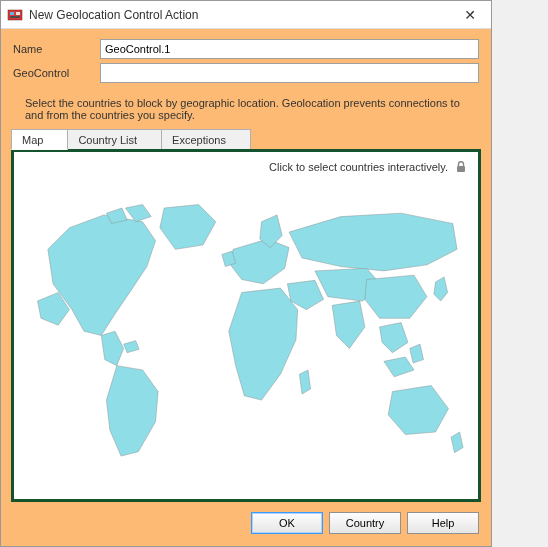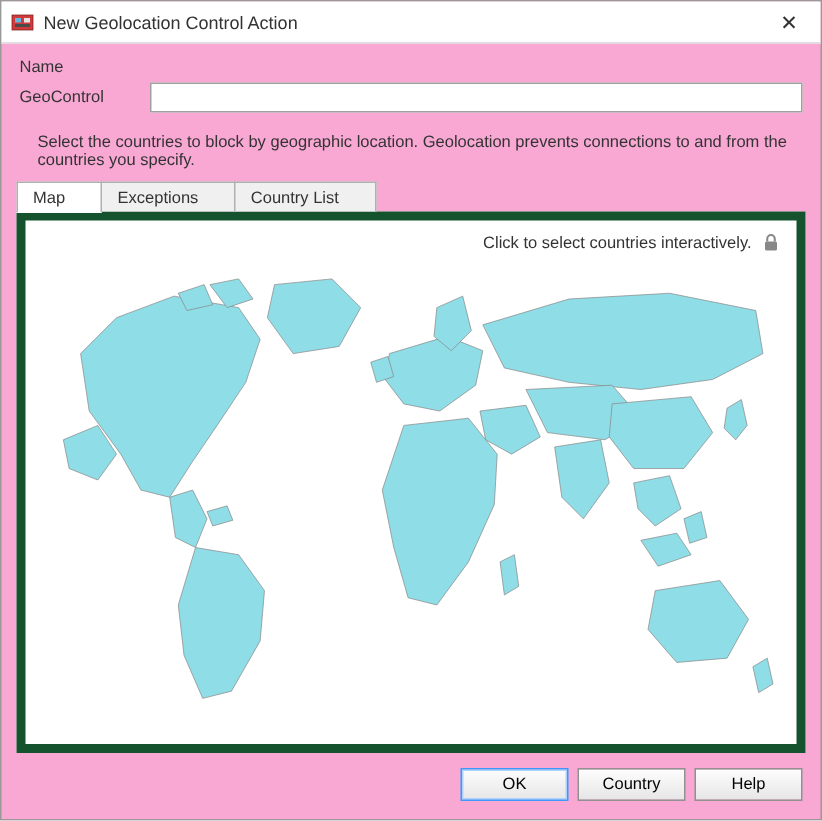--- a/index.html
+++ b/index.html
@@ -7,23 +7,23 @@
     margin: 0;
     font-family: "Segoe UI", Tahoma, sans-serif;
     font-size: 11px;
     color: #333;
     background: #f0f0f0;
     width: 548px;
     height: 547px;
     overflow: hidden;
   }
   .dialog {
-    width: 548px;
+    width: 492px;
     height: 547px;
-    background: #f9a8d4;
+    background: #fdba74;
     border: 1px solid #999;
     display: flex;
     flex-direction: column;
   }
   .titlebar {
     height: 28px;
     background: #fff;
     display: flex;
     align-items: center;
     padding: 0 4px 0 6px;
@@ -98,21 +98,21 @@
     position: relative;
   }
   .tab.active {
     background: #fff;
     z-index: 2;
     border-bottom: 1px solid #fff;
     margin-bottom: -1px;
   }
   .tab-content {
     margin: 0 10px 0 10px;
-    border: 6px solid #14532d;
+    border: 3px solid #14532d;
     background: #fff;
     flex: 1;
     display: flex;
     flex-direction: column;
     height: 370px;
     justify-content: center;
   }
   .hint-row {
     display: flex;
     align-items: center;
@@ -182,33 +182,34 @@
     </span>
     <span class="title-text">New Geolocation Control Action</span>
     <div class="close-btn">
       <span>✕</span>
     </div>
   </div>
 
   <div class="form-area">
     <div class="form-row">
       <label class="form-label">Name</label>
+      <input class="form-input" type="text" value="GeoControl.1" style="">
     </div>
     <div class="form-row">
       <label class="form-label">GeoControl</label>
       <input class="form-input" type="text" value="" style="">
     </div>
   </div>
 
   <div class="instructions">Select the countries to block by geographic location. Geolocation prevents connections to and from the countries you specify.</div>
 
   <div class="tabs-row">
     <div class="tab active">Map</div>
+    <div class="tab">Country List</div>
     <div class="tab">Exceptions</div>
-    <div class="tab">Country List</div>
   </div>
 
   <div class="tab-content">
     <div class="hint-row">
       <span>Click to select countries interactively.</span>
       <span class="lock-icon">
         <svg viewBox="0 0 14 14" width="14" height="14">
           <rect x="3" y="6" width="8" height="6" rx="1" fill="#888"></rect>
           <path d="M4.5 6 V4.2 a2.5 2.5 0 0 1 5 0 V6" fill="none" stroke="#888" stroke-width="1.4"></path>
         </svg>

